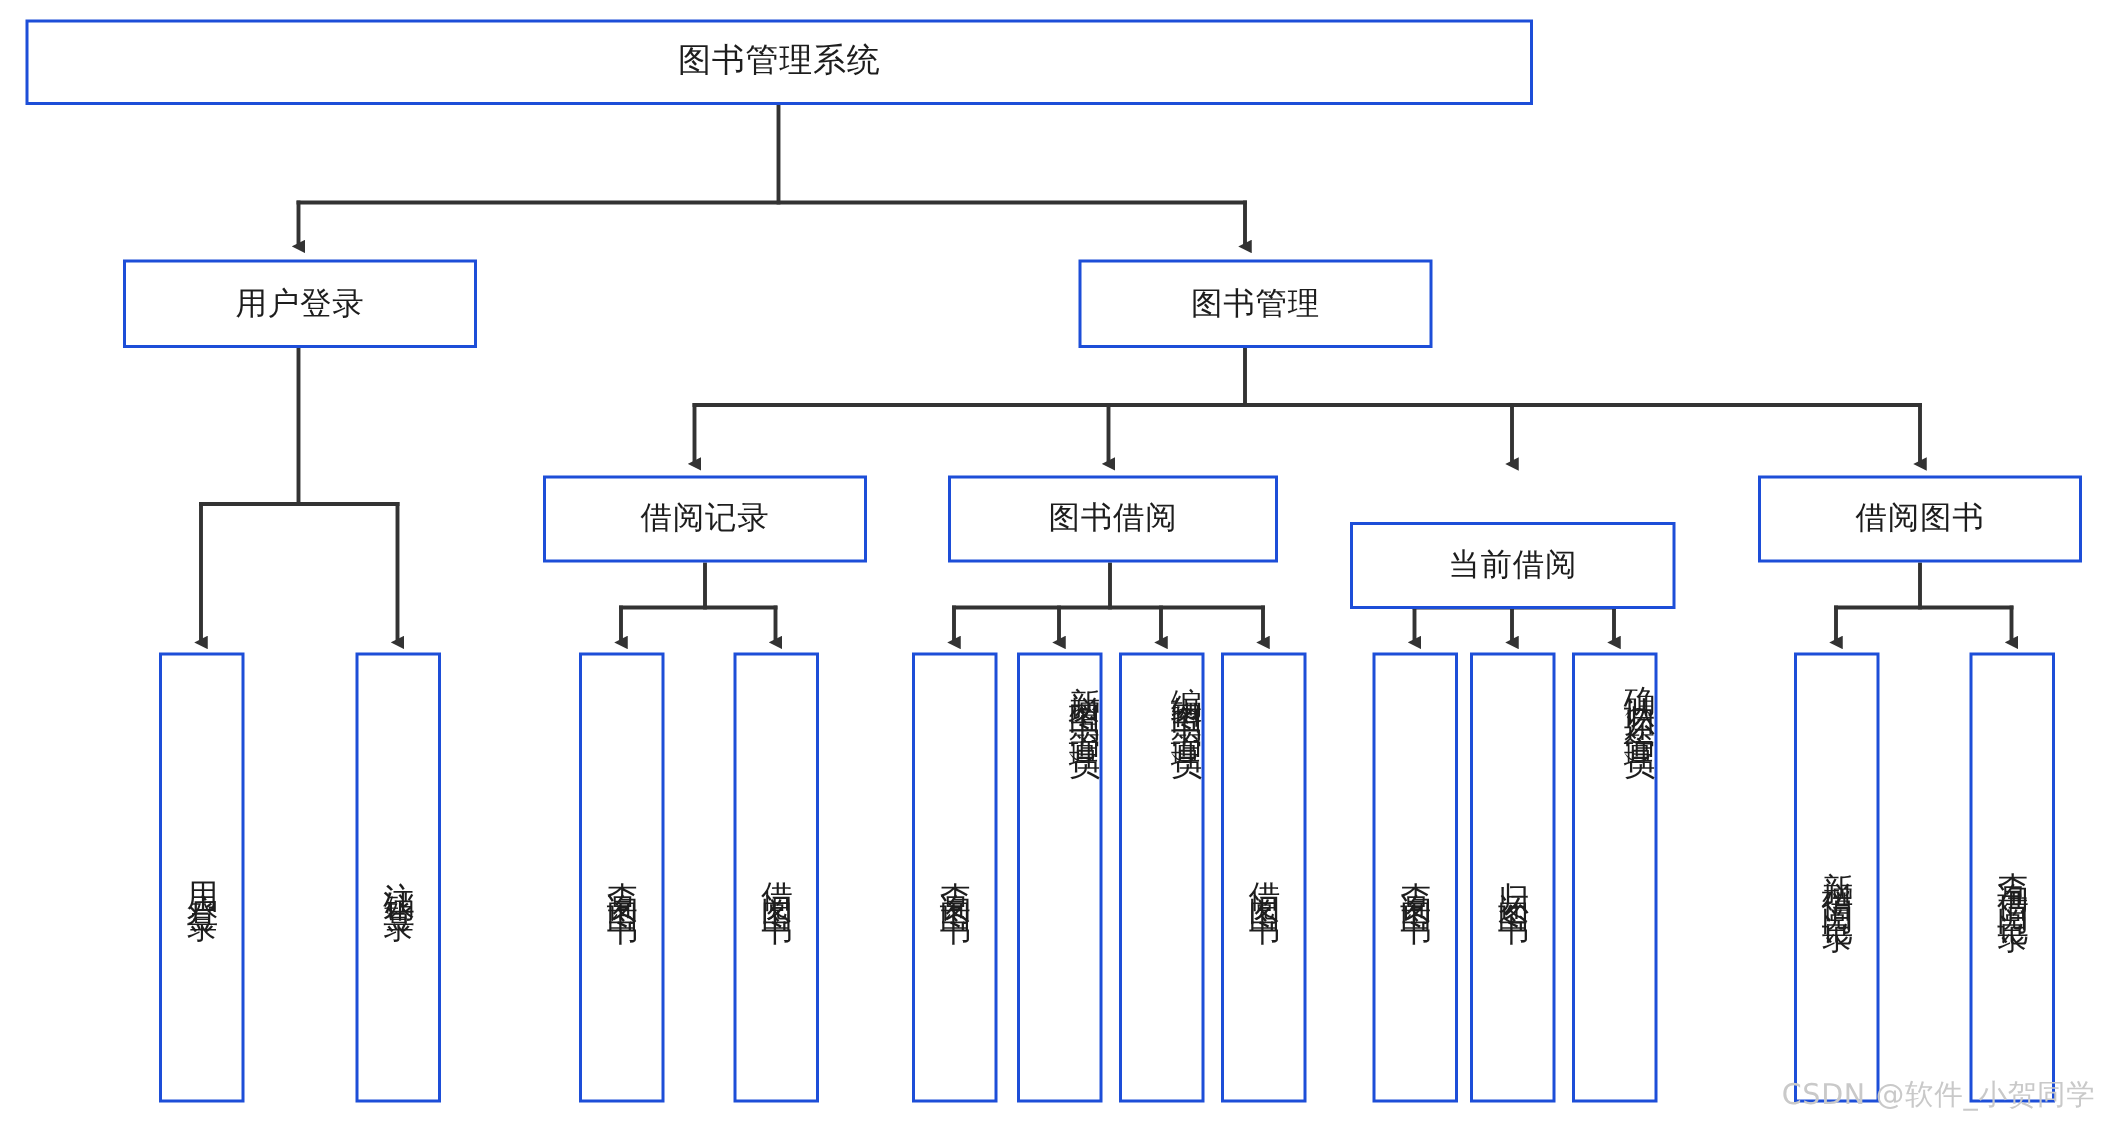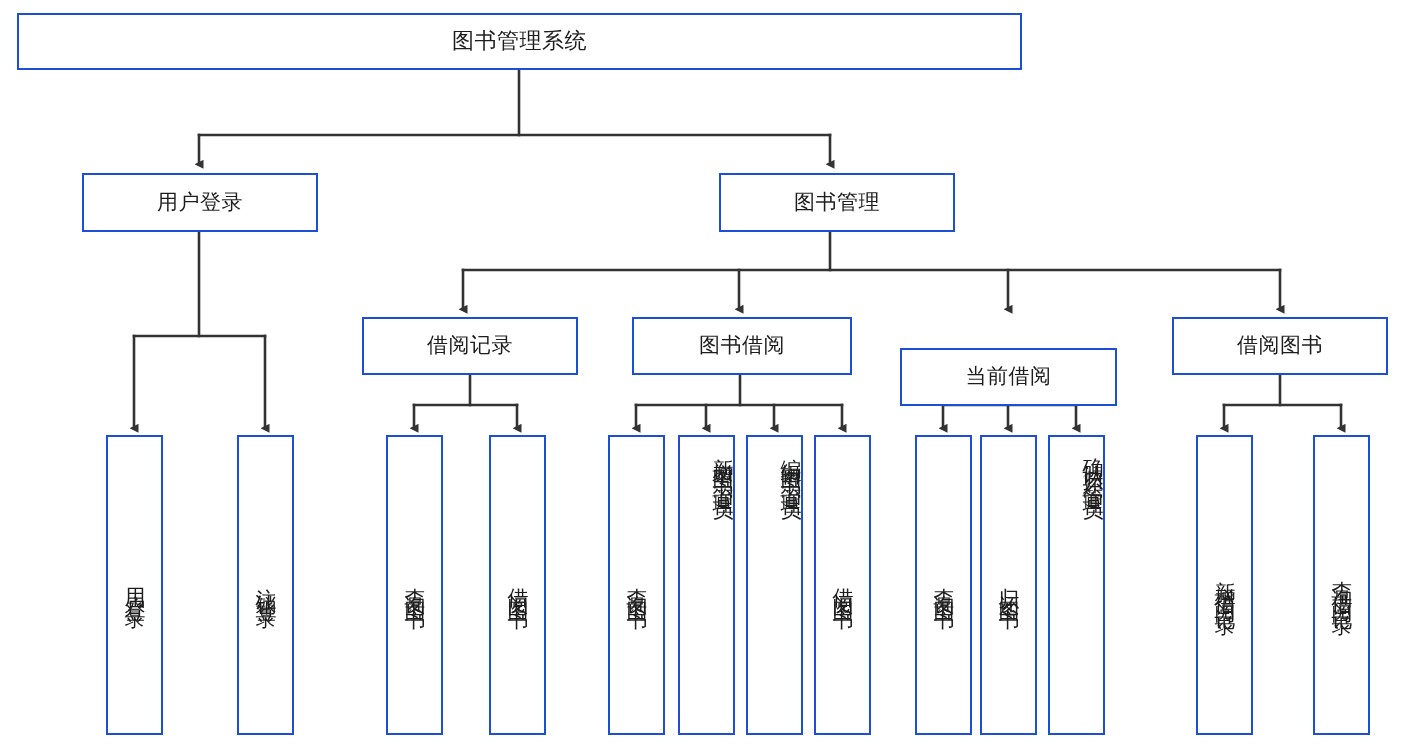--- a/index.html
+++ b/index.html
@@ -192,13 +192,14 @@
     <span>确认归还（管理员）</span>
   </div>
 
   <div class="node node-v" style="left:1196px; top:435px; width:57px; height:300px;">
     <span>新增借阅记录</span>
   </div>
   <div class="node node-v" style="left:1313px; top:435px; width:57px; height:300px;">
     <span>查询借阅记录</span>
   </div>
 
+  <div id="watermark">CSDN @软件_小贺同学</div>
 </div>
 
 </body></html>

